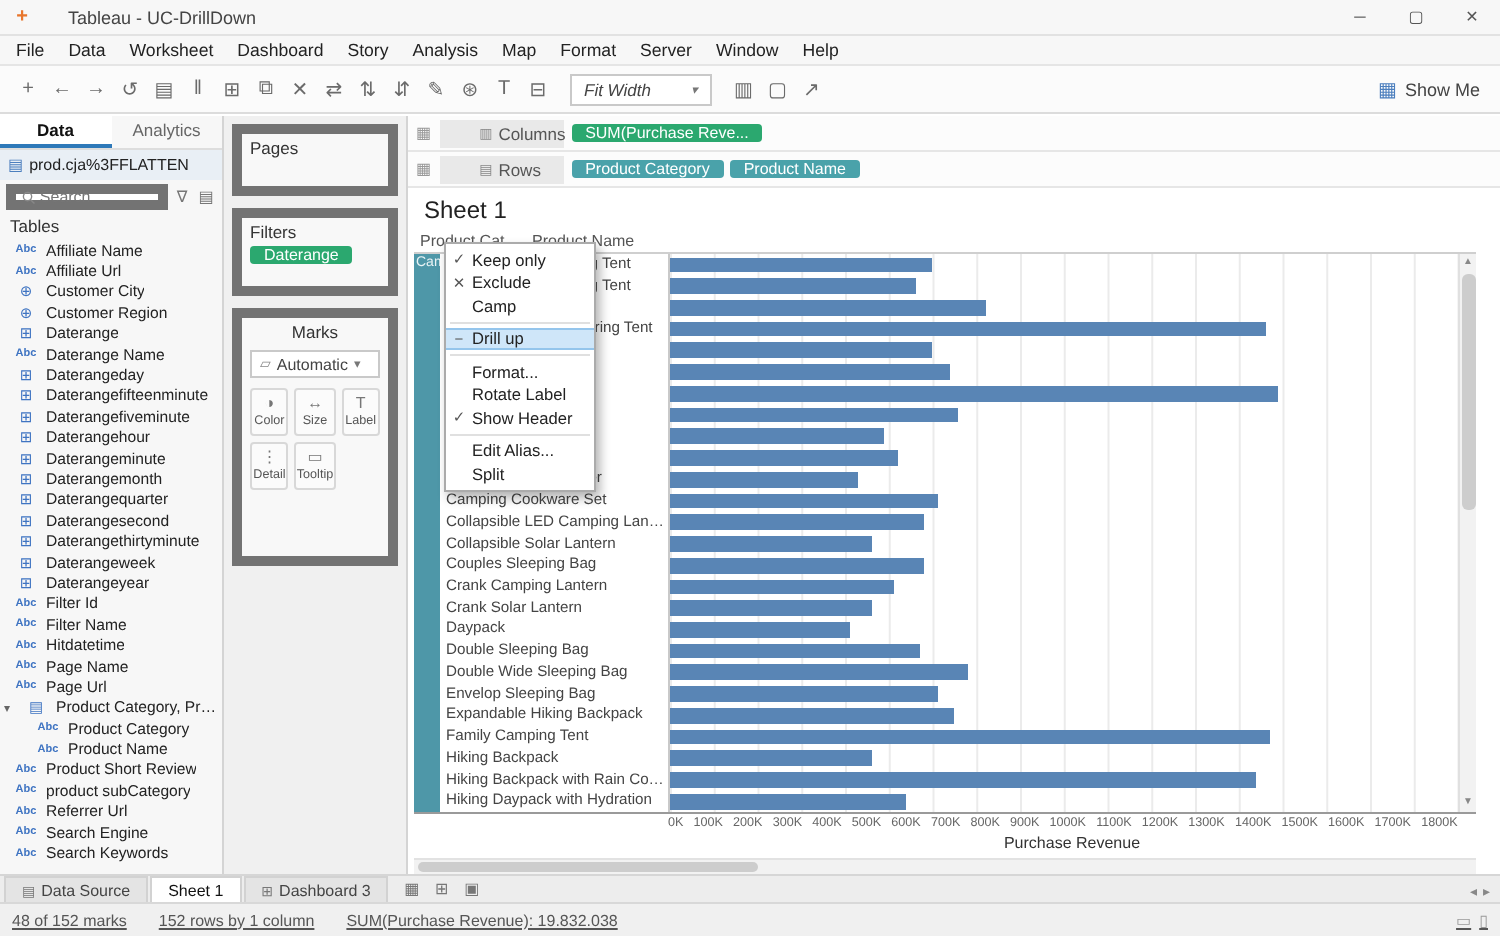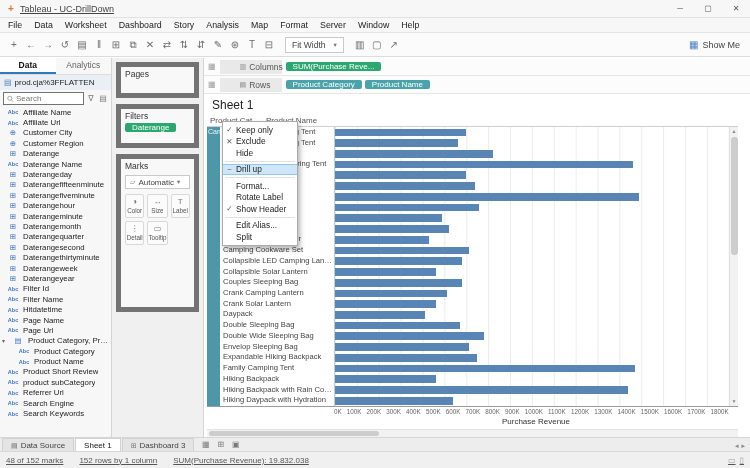--- a/index.html
+++ b/index.html
@@ -2,70 +2,70 @@
 <html><head>
 <meta charset="utf-8">
 <style>
   *{margin:0;padding:0;box-sizing:border-box;}
   html,body{width:750px;height:468px;overflow:hidden;position:relative;
     font-family:"Liberation Sans",sans-serif;font-size:9px;color:#333;background:#fff;}
   
   #titlebar{position:absolute;top:0;left:0;right:0;height:18px;background:#F7F7F7;
     border-bottom:1px solid #E2E2E2;display:flex;align-items:center;padding-left:5px;}
   .tb-logo{width:12px;color:#E8762D;font-weight:bold;font-size:10px;text-align:center;}
-  .tb-title{font-size:9px;color:#444;margin-left:3px;text-decoration:underline;}
+  .tb-title{font-size:9px;color:#444;margin-left:17px;}
   .win-btns{margin-left:auto;display:flex;height:100%;}
   .win-btn{width:28px;text-align:center;color:#555;font-size:8px;line-height:17px;}
   
   #menubar{position:absolute;top:18px;left:0;right:0;height:15px;background:#F7F7F7;
     border-bottom:1px solid #E5E5E5;white-space:nowrap;padding-left:2px;}
   .menu-item{display:inline-block;padding:0 6px;line-height:14px;font-size:8.8px;color:#222;}
   
   #toolbar{position:absolute;top:33px;left:0;right:0;height:24px;background:#FBFBFB;
     border-bottom:1px solid #DCDCDC;display:flex;align-items:center;padding:0 6px;}
   .t-icons{display:flex;align-items:center;gap:1px;}
   .ticon{min-width:16px;height:18px;display:flex;align-items:center;justify-content:center;
     color:#6B6B6B;font-size:10px;border-radius:2px;}
-  .fit-select{display:flex;align-items:center;gap:8px;border:1px solid #C9C9C9;background:#fff;
-    height:16px;padding:0 6px;margin:0 8px;font-size:8.5px;color:#444;}
+  .fit-select{display:flex;align-items:center;gap:20px;border:1px solid #C9C9C9;background:#fff;
+    height:16px;padding:0 6px;margin:0 8px;font-size:8.5px;color:#444;font-style:italic;}
   .caret{font-size:6.5px;color:#777;}
   .showme{margin-left:auto;display:flex;align-items:center;gap:4px;color:#444;font-size:9px;padding:0 4px;}
   .sm-icon{color:#4C7FBE;font-size:10px;}
   
   #main{position:absolute;top:58px;left:0;right:0;bottom:31px;display:flex;background:#F2F2F2;}
   
   #data-pane{width:112px;background:#F7F7F7;border-right:1px solid #D4D4D4;display:flex;flex-direction:column;}
   .pane-tabs{height:17px;display:flex;border-bottom:1px solid #DDD;flex:none;}
   .pane-tab{flex:1;text-align:center;line-height:15px;font-size:8.5px;color:#666;}
   .pane-tab.active{color:#111;font-weight:bold;background:#FFF;border-bottom:2px solid #2E79B9;}
   .ds-row{height:15px;flex:none;display:flex;align-items:center;gap:3px;padding:0 4px;background:#E9EFF5;}
   .ds-icon{color:#4C7FBE;font-size:8px;}
   .ds-label{font-size:8px;color:#222;white-space:nowrap;overflow:hidden;}
   .search-row{height:17px;flex:none;display:flex;align-items:center;gap:2px;padding:2px 3px;}
-  .search-box{flex:1;display:flex;align-items:center;gap:2px;border:1px solid #737373;background:#fff;
+  .search-box{flex:1;display:flex;align-items:center;gap:2px;border:5px solid #737373;background:#fff;
     height:13px;padding:0 3px;min-width:0;}
   .search-box input{border:none;outline:none;width:100%;font-size:8px;background:transparent;
     font-family:"Liberation Sans",sans-serif;color:#333;}
   .mini-icon{color:#777;font-size:8px;width:10px;text-align:center;}
   .tables-label{height:13px;line-height:13px;padding:0 5px;font-size:8.5px;color:#333;flex:none;}
   #fields{flex:1;overflow:hidden;}
   .field-row{height:10.4px;display:flex;align-items:center;gap:3px;padding:0 2px 0 6px;white-space:nowrap;}
   .field-row.child{padding-left:17px;}
   .f-caret{font-size:6px;color:#666;width:6px;flex:none;margin-left:-4px;}
   .f-icon{width:14px;flex:none;text-align:center;color:#3F74C2;font-size:5.5px;font-weight:bold;}
   .f-icon.t-date,.f-icon.t-geo,.f-icon.t-hierarchy{font-size:7.5px;font-weight:normal;}
   .f-label{font-size:7.8px;color:#222;overflow:hidden;text-overflow:ellipsis;}
   
   #cards-pane{width:92px;background:#F0F0F0;border-right:1px solid #D4D4D4;padding:4px;
     display:flex;flex-direction:column;gap:6px;}
   .card{background:#F8F8F8;border:5px solid #737373;padding:2px 4px;}
   .card-title{font-size:8.5px;color:#333;height:11px;}
   #pages-card{height:36px;}
   #filters-card{height:44px;}
-  #marks-card{height:158px;}
+  #marks-card{height:129px;text-align:center;}
   .pill{border-radius:2px;color:#fff;font-size:8px;padding:0 7px;white-space:nowrap;display:inline-block;}
   .pill.green{background:#2BA86F;}
   .pill.teal{background:#4AA2AA;}
   .marks-select{display:flex;align-items:center;gap:3px;border:1px solid #C9C9C9;background:#fff;
     height:14px;padding:0 4px;font-size:8px;color:#444;margin:3px 0 5px;}
   .ms-icon{color:#888;font-size:7px;}
   .marks-grid{display:grid;grid-template-columns:repeat(3,1fr);gap:3px;}
   .mark-btn{border:1px solid #D8D8D8;background:#FBFBFB;border-radius:2px;height:24px;
     display:flex;flex-direction:column;align-items:center;justify-content:center;gap:1px;}
   .mb-icon{font-size:8px;color:#777;line-height:8px;}
@@ -193,20 +193,21 @@
       <div class="search-box">
         <svg width="8" height="8" viewBox="0 0 10 10">
           <circle cx="4" cy="4" r="3" fill="none" stroke="#888" stroke-width="1"></circle>
           <line x1="6.2" y1="6.2" x2="9" y2="9" stroke="#888" stroke-width="1"></line>
         </svg>
         <input placeholder="Search" style="">
       </div>
       <span class="mini-icon">∇</span>
       <span class="mini-icon">▤</span>
     </div>
+    <div class="tables-label">Tables</div>
     <div id="fields">
         <div class="field-row">
           <span class="f-icon t-string">Abc</span>
           <span class="f-label">Affiliate Name</span>
         </div>
         <div class="field-row">
           <span class="f-icon t-string">Abc</span>
           <span class="f-label">Affiliate Url</span>
         </div>
         <div class="field-row">
@@ -547,21 +548,21 @@
     <div class="cm-item">
       <span class="cm-icon">✓</span>
       <span class="cm-label">Keep only</span>
     </div>
     <div class="cm-item">
       <span class="cm-icon">✕</span>
       <span class="cm-label">Exclude</span>
     </div>
     <div class="cm-item">
       <span class="cm-icon"></span>
-      <span class="cm-label">Hide</span>
+      <span class="cm-label">Camp</span>
     </div>
     <div class="cm-sep"></div>
     <div class="cm-item hl">
       <span class="cm-icon">−</span>
       <span class="cm-label">Drill up</span>
     </div>
     <div class="cm-sep"></div>
     <div class="cm-item">
       <span class="cm-icon"></span>
       <span class="cm-label">Format...</span>

